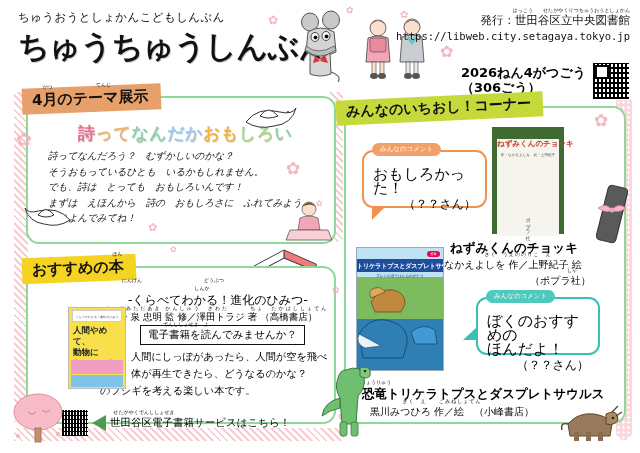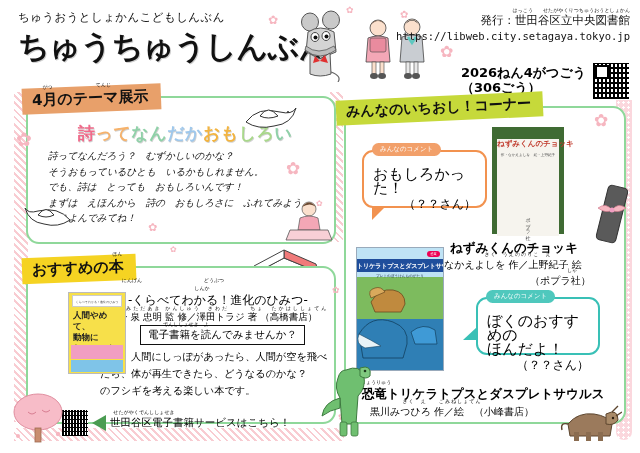--- a/index.html
+++ b/index.html
@@ -89,21 +89,21 @@
 
   
   .os-title { position: absolute; left: 118px; top: 272px; font-size: 12.5px; white-space: nowrap;}
   .os-sub   { position: absolute; left: 128px; top: 292px; font-size: 12px; white-space: nowrap;}
   .os-author{ position: absolute; left: 118px; top: 311px; font-size: 9.5px; white-space: nowrap;}
   .os-ebook-box { position:absolute; left: 140px; top: 325px; border: 1.2px solid #111;
                   padding: 2px 7px; font-size: 10.5px; background:#fff; white-space: nowrap;}
   .os-body { position:absolute; left: 100px; top: 348px; width: 232px;
              font-size: 10.2px; line-height: 17px; }
   .os-body div { white-space: nowrap; }
-  .bookcover-os { position:absolute; left: 68px; top: 292px; width: 58px; height: 82px; }
+  .bookcover-os { position:absolute; left: 68px; top: 307px; width: 58px; height: 82px; }
   .ebook-row { position:absolute; left: 62px; top: 410px; display:flex; align-items:center; gap:4px;}
   .qr-small { width: 26px; height: 26px; background-color:#fff;
       background-image:
         repeating-linear-gradient(90deg,#000 0 1.5px,#fff 1.5px 3px),
         repeating-linear-gradient(0deg,#000 0 1.5px,transparent 1.5px 4px);
       background-blend-mode: multiply;}
   .arrow-green { width:0;height:0;border-top:8px solid transparent;border-bottom:8px solid transparent;
                  border-right:14px solid #4a9c52; }
   .ebook-link { font-size: 10.5px; white-space: nowrap;}
 

